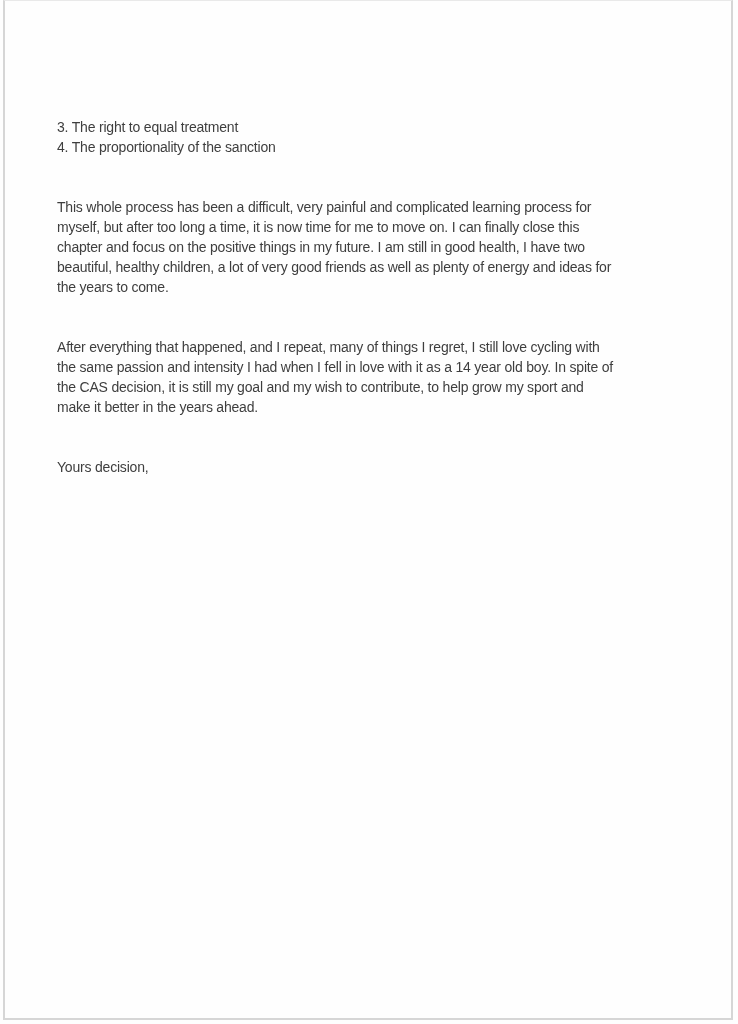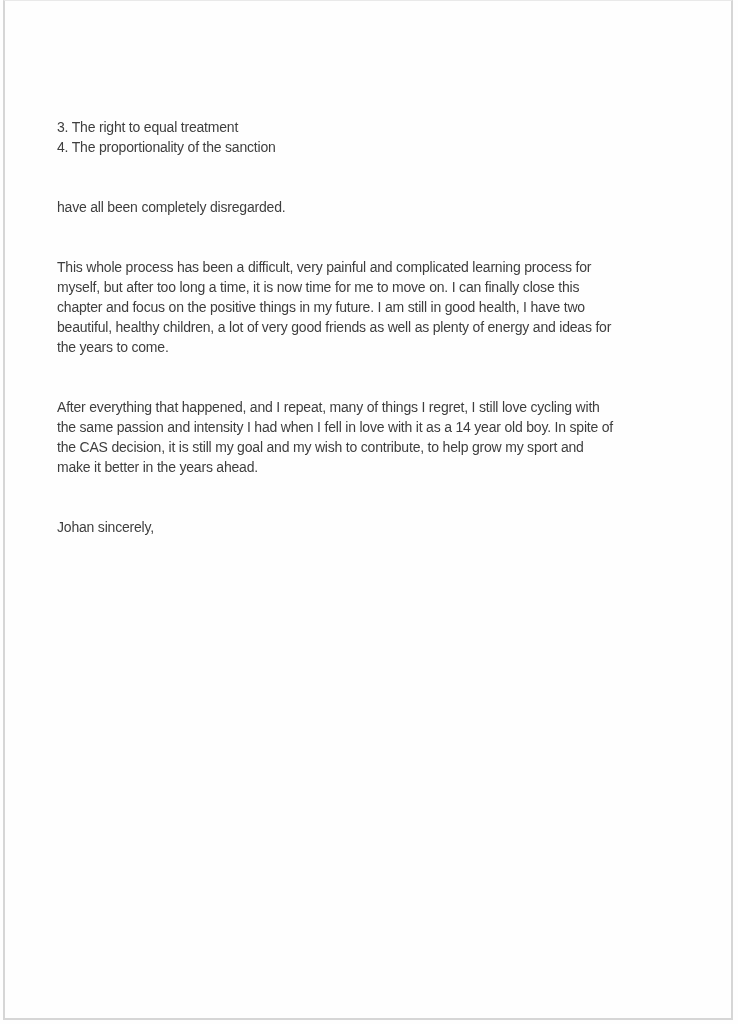--- a/index.html
+++ b/index.html
@@ -42,25 +42,24 @@
   }
 </style>
 </head>
 <body>
 
 <div class="page">
   <div class="page-edge"></div>
   <div class="letter">
     <div class="block">3. The right to equal treatment
 4. The proportionality of the sanction</div>
-    <div class="block">have all been completely disregarded.</div>
     <div class="block">This whole process has been a difficult, very painful and complicated learning process for
 myself, but after too long a time, it is now time for me to move on. I can finally close this
 chapter and focus on the positive things in my future. I am still in good health, I have two
 beautiful, healthy children, a lot of very good friends as well as plenty of energy and ideas for
 the years to come.</div>
     <div class="block">After everything that happened, and I repeat, many of things I regret, I still love cycling with
 the same passion and intensity I had when I fell in love with it as a 14 year old boy. In spite of
 the CAS decision, it is still my goal and my wish to contribute, to help grow my sport and
 make it better in the years ahead.</div>
-    <div class="block">Johan sincerely,</div>
+    <div class="block">Yours decision,</div>
   </div>
 </div>
 
 </body></html>

